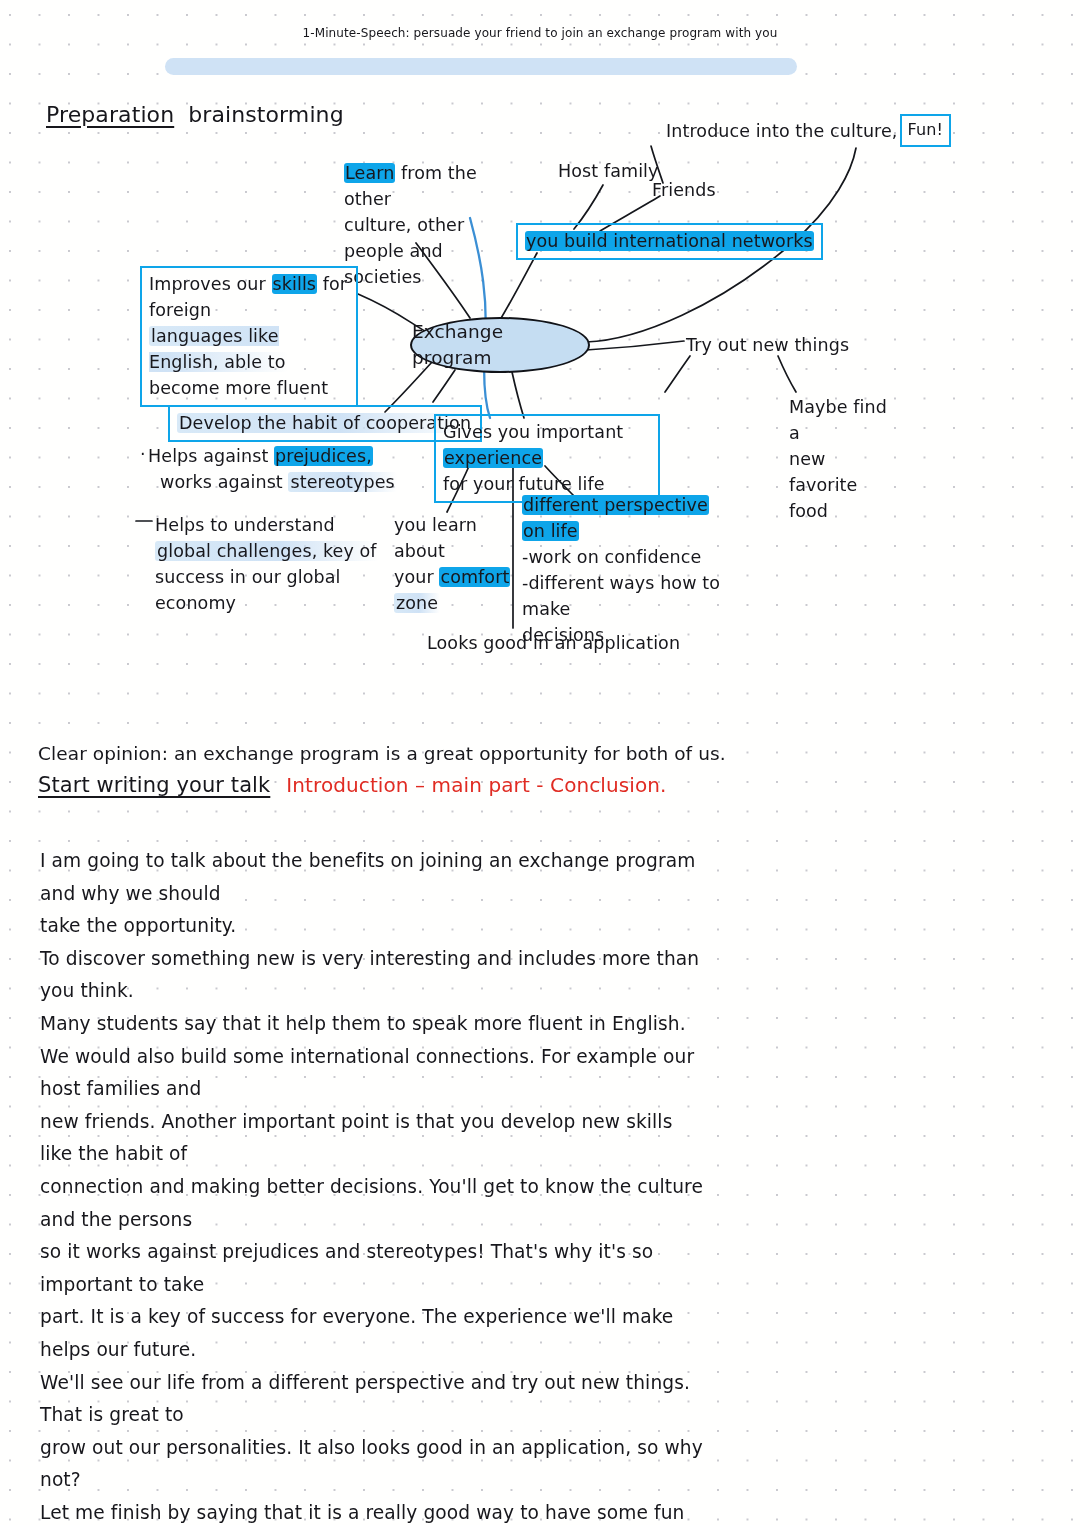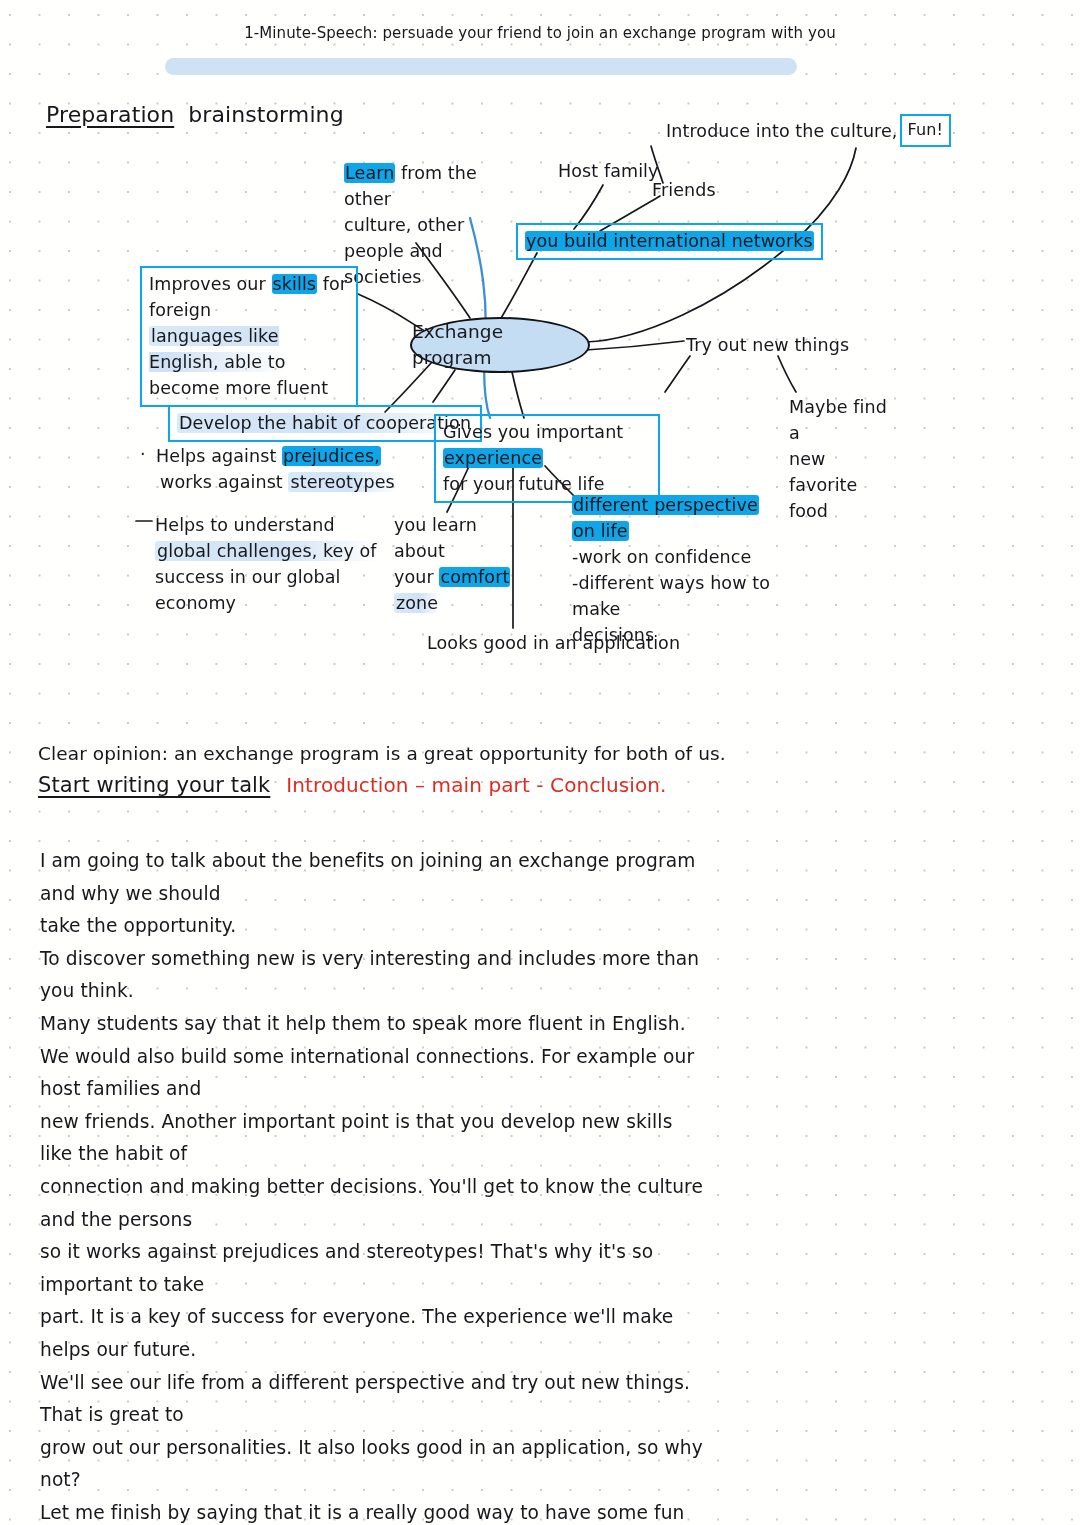--- a/index.html
+++ b/index.html
@@ -23,21 +23,21 @@
   .node{position:absolute;}
   .hw{
     font-family:"DejaVu Sans", sans-serif;
     color:#17171c;
     font-weight:400;
     letter-spacing:.1px;
   }
   
   #title{
     left:0;top:20px;width:1080px;text-align:center;
-    font-size:15px;line-height:26px;
+    font-size:12px;line-height:26px;
   }
   #title-bar{
     position:absolute;left:165px;top:58px;width:632px;height:17px;
     background:#cfe2f5;border-radius:9px;
   }
   
   #prep{left:46px;top:100px;font-size:22px;line-height:30px;}
   #prep .u{ text-decoration:underline; text-underline-offset:4px; text-decoration-thickness:2.2px;}
   #prep .scribble{font-family:"DejaVu Sans", sans-serif;margin-left:14px;font-size:22px;}
 
@@ -149,21 +149,21 @@
   <span class="hl-soft">languages like English, able to</span><br>
   <span>become more fluent</span>
 </div>
 
 <div class="node hw mm mmbox" style="left:168px;top:405px;">
   <span class="hl-soft">Develop the habit of cooperation</span>
 </div>
 
 <div class="node hw mm" style="left:140px;top:443px;width:260px;">
   <span style="position:absolute;left:0;top:-2px;">·</span>
-  <span style="margin-left:16px;">Helps against </span><span class="hl">prejudices,</span><br>
+  <span style="margin-left:8px;">Helps against </span><span class="hl">prejudices,</span><br>
   <span style="margin-left:20px;">works against </span><span class="hl-soft">stereotypes</span>
 </div>
 
 <div class="node hw mm" style="left:155px;top:512px;width:240px;">
   <span>Helps to understand</span><br>
   <span class="hl-soft">global challenges, key of</span><br>
   <span>success in our global</span><br>
   <span>economy</span>
 </div>
 
@@ -171,21 +171,21 @@
   <span>Gives you important </span><span class="hl">experience</span><br>
   <span>for your future life</span>
 </div>
 
 <div class="node hw mm" style="left:394px;top:512px;width:120px;">
   <span>you learn about</span><br>
   <span>your </span><span class="hl">comfort</span><br>
   <span class="hl-soft">zone</span>
 </div>
 
-<div class="node hw mm" style="left:572px;top:492px;width:210px;">
+<div class="node hw mm" style="left:522px;top:492px;width:210px;">
   <span class="hl">different perspective on life</span><br>
   <span>-work on confidence</span><br>
   <span>-different ways how to make</span><br>
   <span>decisions</span>
 </div>
 
 <div class="node hw mm" style="left:427px;top:630px;">Looks good in an application</div>
 <div class="node hw mm" style="left:686px;top:332px;">Try out new things</div>
 
 <div class="node hw mm" style="left:789px;top:394px;width:110px;">

